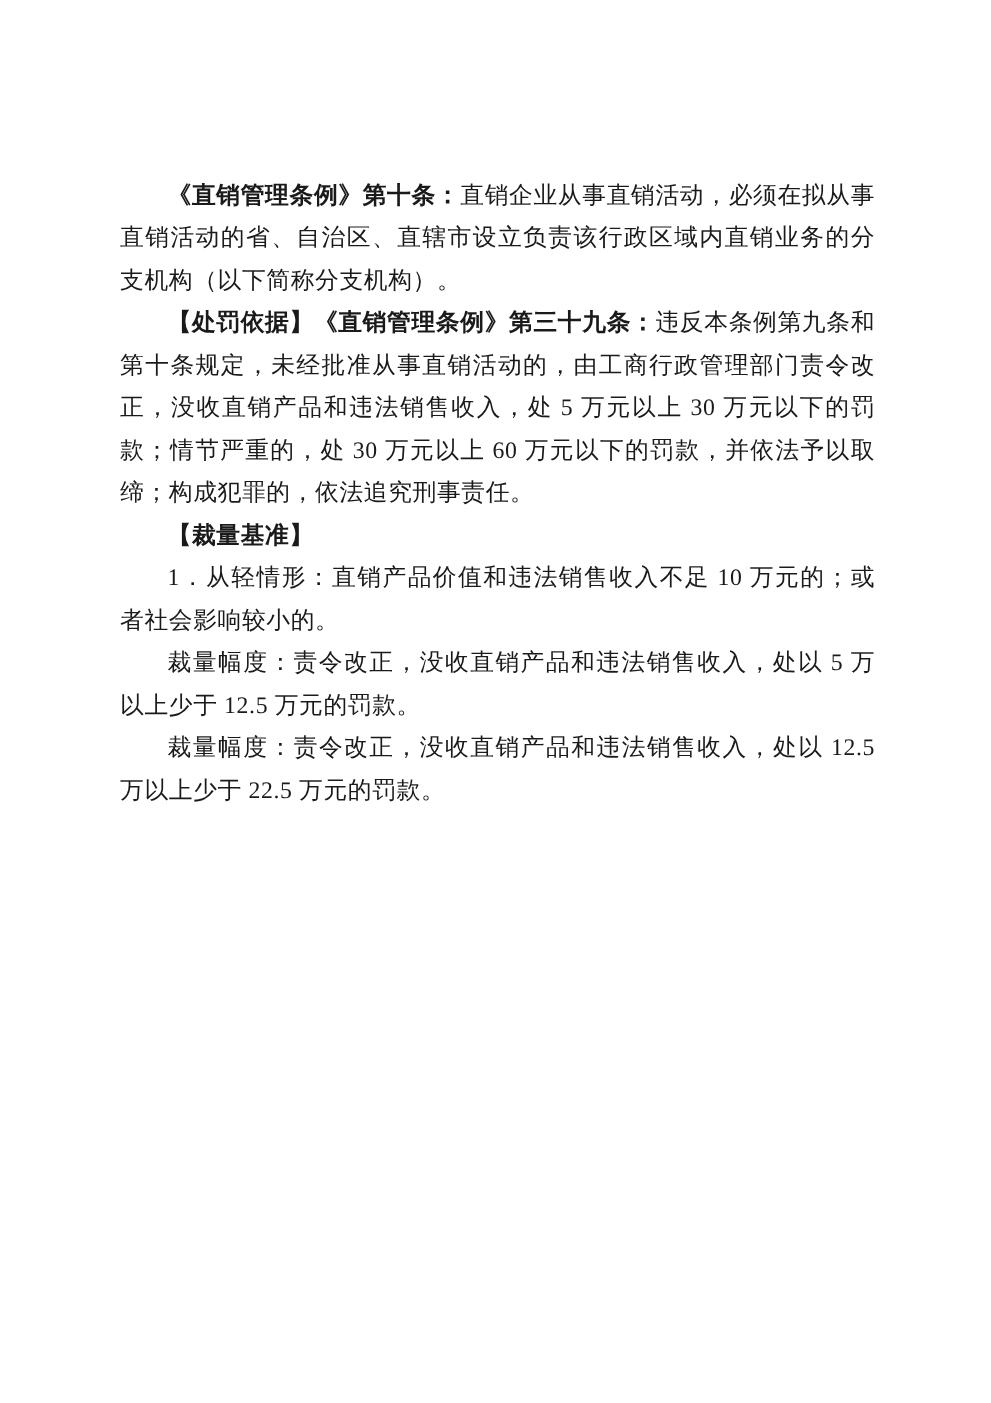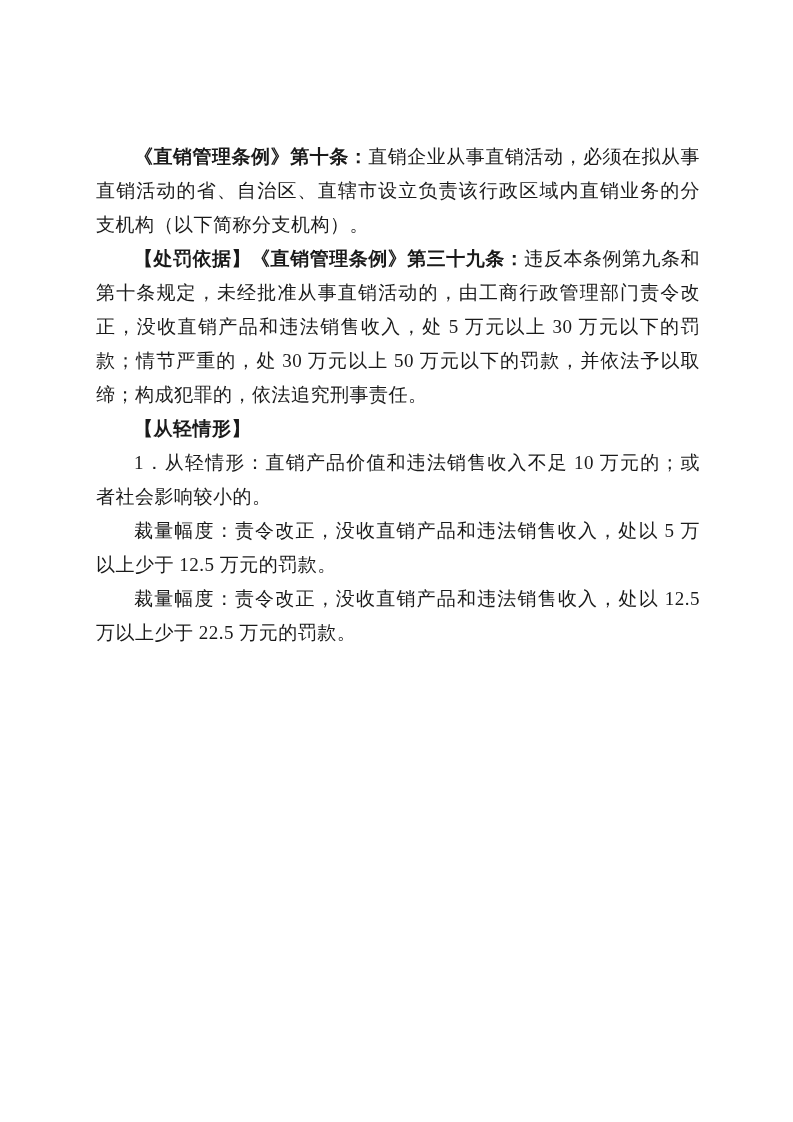--- a/index.html
+++ b/index.html
@@ -52,22 +52,22 @@
   .footer .num {
     margin: 0 10px;
   }
 </style>
 </head>
 <body>
 
 <div class="page">
   <div class="content">
     <p><span class="lead">《直销管理条例》第十条：</span><span>直销企业从事直销活动，必须在拟从事直销活动的省、自治区、直辖市设立负责该行政区域内直销业务的分支机构（以下简称分支机构）。</span></p>
-    <p><span class="lead">【处罚依据】《直销管理条例》第三十九条：</span><span>违反本条例第九条和第十条规定，未经批准从事直销活动的，由工商行政管理部门责令改正，没收直销产品和违法销售收入，处 5 万元以上 30 万元以下的罚款；情节严重的，处 30 万元以上 50 万元以下的罚款，并依法予以取缔；构成犯罪的，依法追究刑事责任。</span></p>
-    <p><span class="lead">【从轻情形】</span><span></span></p>
+    <p><span class="lead">【处罚依据】《直销管理条例》第三十九条：</span><span>违反本条例第九条和第十条规定，未经批准从事直销活动的，由工商行政管理部门责令改正，没收直销产品和违法销售收入，处 5 万元以上 30 万元以下的罚款；情节严重的，处 30 万元以上 60 万元以下的罚款，并依法予以取缔；构成犯罪的，依法追究刑事责任。</span></p>
+    <p><span class="lead">【裁量基准】</span><span></span></p>
     <p><span class="lead"></span><span>1．从轻情形：直销产品价值和违法销售收入不足 10 万元的；或者社会影响较小的。</span></p>
     <p><span class="lead"></span><span>裁量幅度：责令改正，没收直销产品和违法销售收入，处以 5 万以上少于 12.5 万元的罚款。</span></p>
     <p><span class="lead"></span><span>裁量幅度：责令改正，没收直销产品和违法销售收入，处以 12.5 万以上少于 22.5 万元的罚款。</span></p>
   </div>
 
   <div class="footer">
     <span class="dash">—</span><span class="num">41</span><span class="dash">—</span>
   </div>
 </div>
 

